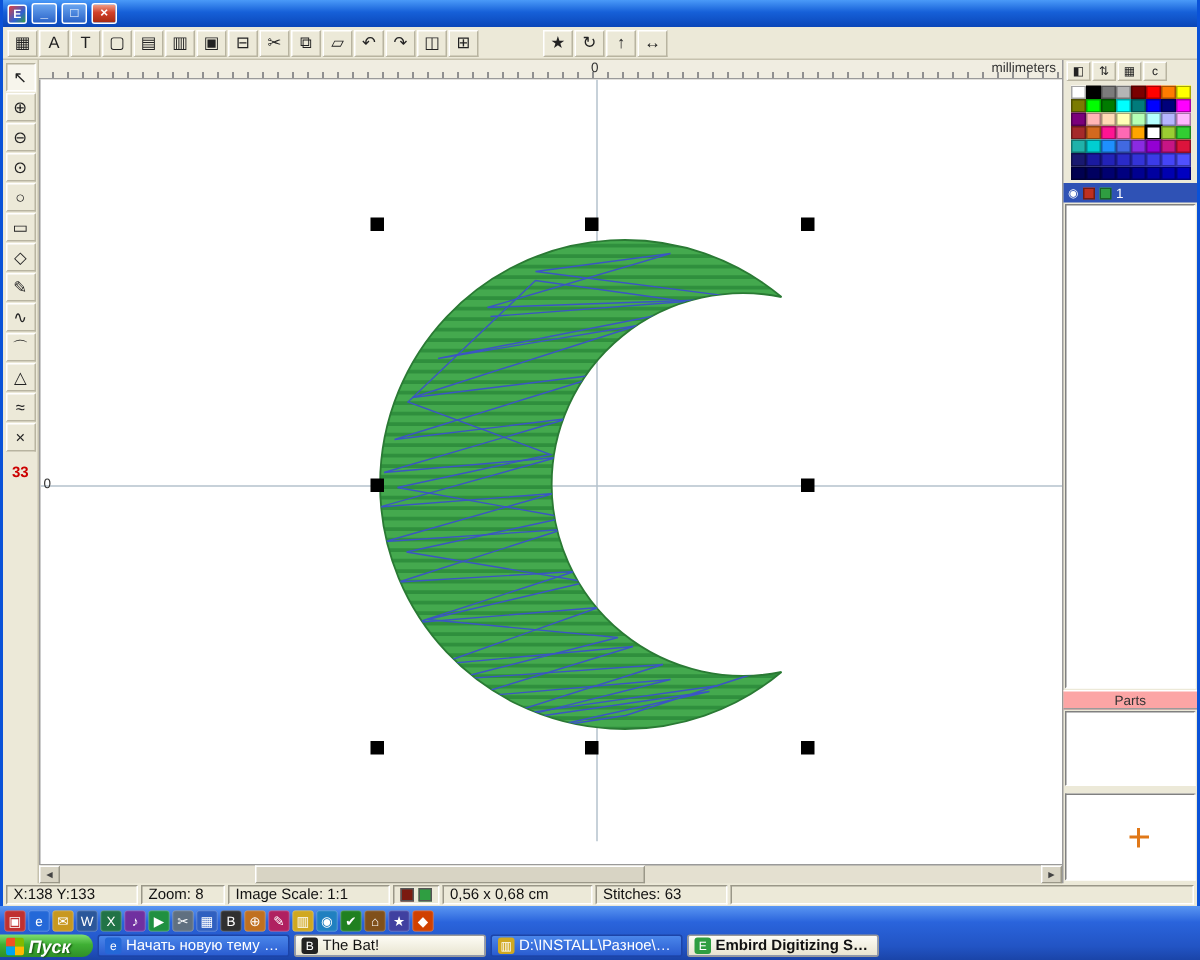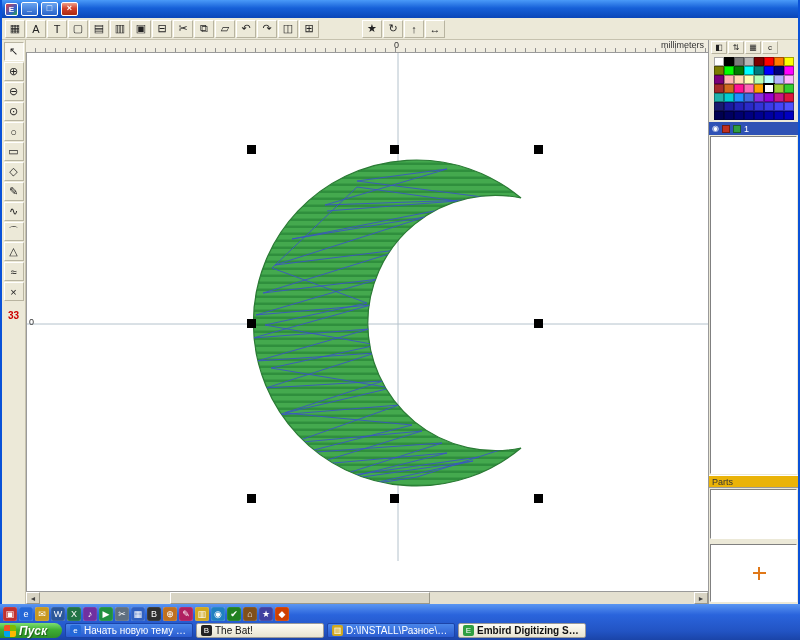--- a/index.html
+++ b/index.html
@@ -73,21 +73,21 @@
             border:1px solid; border-color:#fff #b8b4a0 #b8b4a0 #fff; }
   .palette { display:grid; grid-template-columns:repeat(8,10px); justify-content:center; padding:1px 0; }
   .swatch { width:10px; height:9px; box-shadow:inset 0 0 0 1px rgba(0,0,0,.35); }
   .swatch.selected { box-shadow:inset 0 0 0 1px #000, inset 0 0 0 2px #fff, 0 0 0 1px #000; }
   .layer-row { height:13px; flex:none; margin-top:1px; background:#2f52b5; color:#fff; font-size:9px;
                display:flex; align-items:center; gap:3px; padding:0 3px; }
   .layer-eye { font-size:8px; }
   .layer-swatch { width:8px; height:8px; flex:none; box-shadow:inset 0 0 0 1px rgba(0,0,0,.4); }
   .rp-list { flex:1; margin:1px; background:#fff; border:1px solid; border-color:#808080 #fff #fff #808080; }
   .parts-header { height:13px; flex:none; font-size:9px; color:#333; padding:1px 3px;
-                  background:#eab308; border-top:1px solid #fff; border-bottom:1px solid #9a9a9a; }
+                  background:#fca5a5; border-top:1px solid #fff; border-bottom:1px solid #9a9a9a;text-align:center; }
   .parts-area { height:50px; flex:none; margin:1px; background:#fff;
                 border:1px solid; border-color:#808080 #fff #fff #808080; }
   .splitter { height:4px; flex:none; }
   .preview-area { height:58px; flex:none; margin:0 1px 2px; background:#fff; position:relative;
                   border:1px solid; border-color:#808080 #fff #fff #808080; }
   .cross-h { position:absolute; left:42px; top:27px; width:13px; height:2px; background:#e07818; }
   .cross-v { position:absolute; left:47px; top:22px; width:2px; height:13px; background:#e07818; }
 
   .statusbar { height:15px; flex:none; display:flex; gap:2px; padding:1px 2px; font-size:10px;
                background:#ece9d8; align-items:stretch; }
@@ -411,20 +411,32 @@
       <div class="parts-header">Parts</div>
       <div class="parts-area"></div>
       <div class="splitter"></div>
       <div class="preview-area">
         <div class="cross-h"></div>
         <div class="cross-v"></div>
       </div>
     </div>
   </div>
 
+  <div class="statusbar">
+    <div class="sb-seg sb-coords">X:138 Y:133</div>
+    <div class="sb-seg sb-zoom">Zoom: 8</div>
+    <div class="sb-seg sb-scale">Image Scale: 1:1</div>
+    <div class="sb-seg">
+      <span class="sb-swatch" style="background: rgb(123, 26, 16);"></span>
+      <span class="sb-swatch" style="background: rgb(47, 158, 65);"></span>
+    </div>
+    <div class="sb-seg sb-size">0,56 x 0,68 cm</div>
+    <div class="sb-seg sb-stitches">Stitches: 63</div>
+    <div class="sb-seg sb-fill"></div>
+  </div>
 </div>
 
 <div class="taskbar">
   <div class="tb-left">
     <div class="ql-row">
 
         <div class="ql-icon" style="background: rgb(192, 48, 48);">▣</div>
 
         <div class="ql-icon" style="background: rgb(36, 104, 216);">e</div>
 

